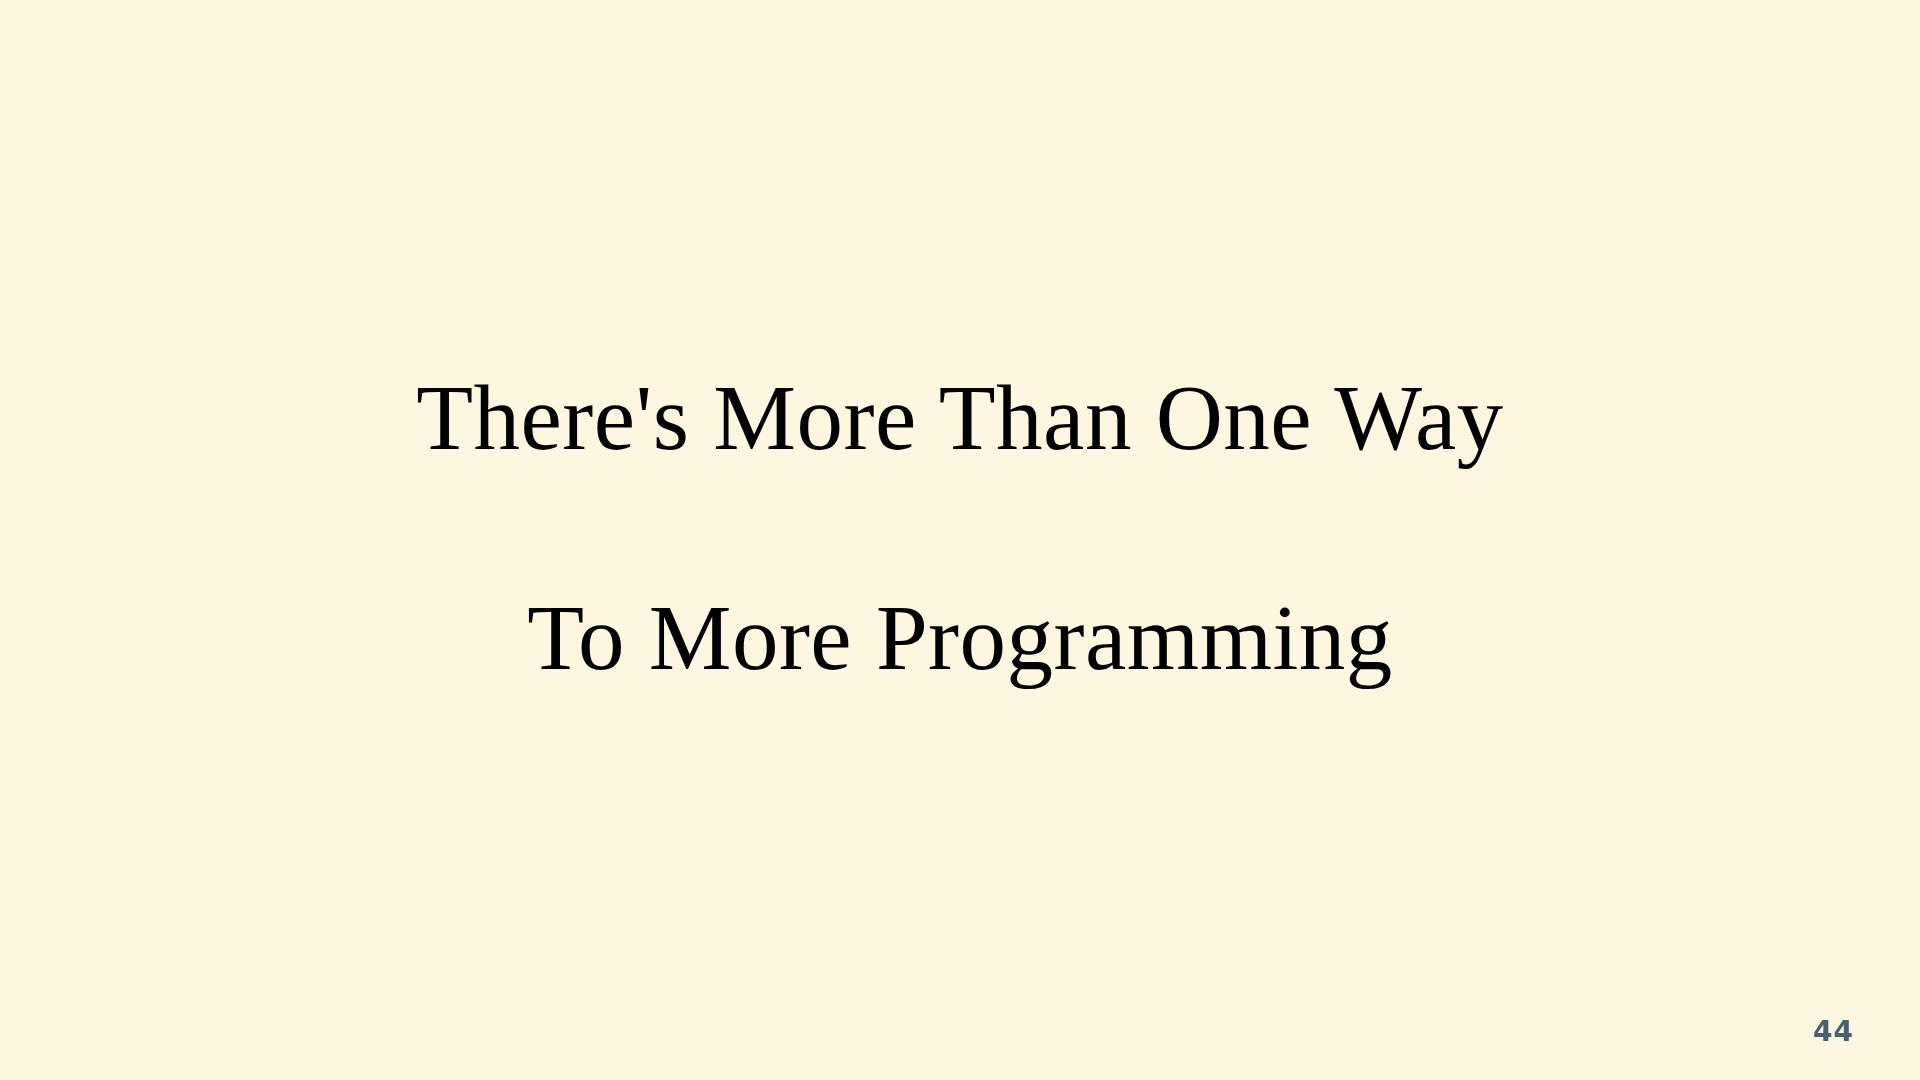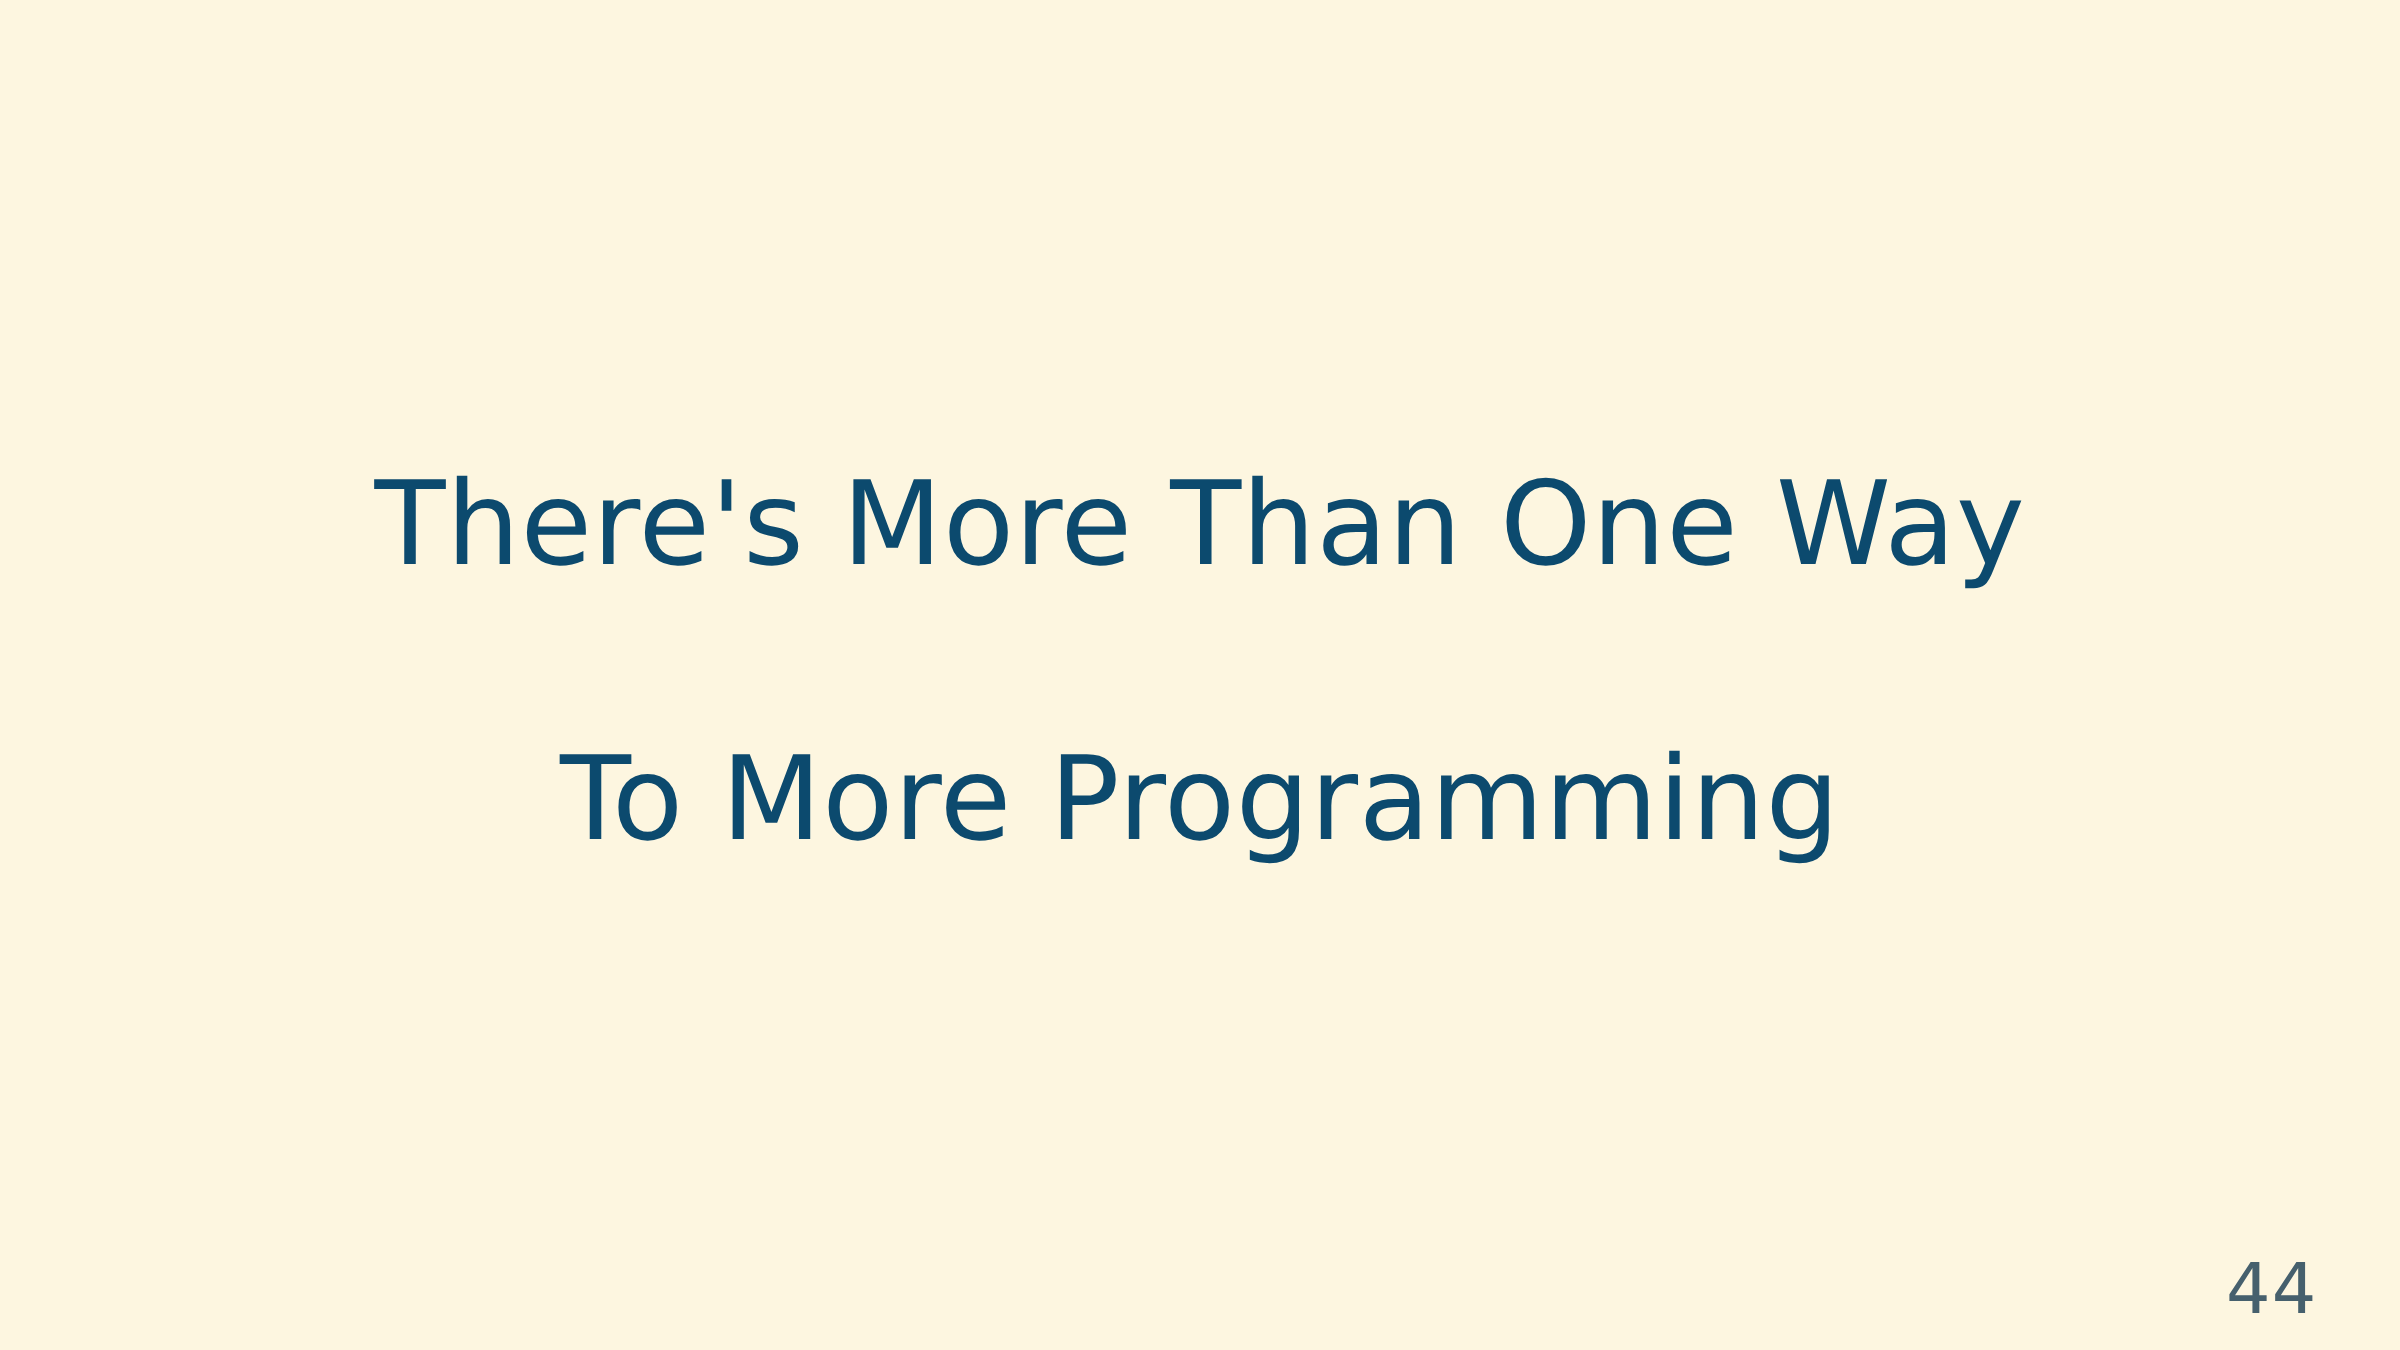--- a/index.html
+++ b/index.html
@@ -53,33 +53,33 @@
   .title-line {
     display: block;
   }
 
   .page-number {
     position: absolute;
     right: 66px;
     bottom: 22px;
     color: #46606D;
     font-family: "DejaVu Sans", sans-serif;
-    font-weight: 400;
-    font-size: 56px;
+    font-weight: 700;
+    font-size: 28px;
     line-height: 52px;
     letter-spacing: 1px;
   }
 </style>
 </head>
 <body>
 
 <div class="slide" style="background: rgb(253, 246, 224);">
 
   <div class="title-block">
-    <h1 class="title" style="color: #0c4a6e;">
+    <h1 class="title" style="color: #000000; font-family: Liberation Serif, serif;">
       <span class="title-line">There's More Than One Way</span>
       <span class="title-line">To More Programming</span>
     </h1>
   </div>
 
   <div class="page-number" style="color: rgb(70, 96, 109);">44</div>
 
 </div>
 
 </body></html>

